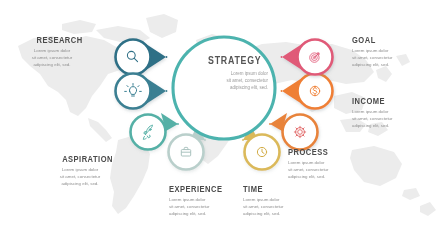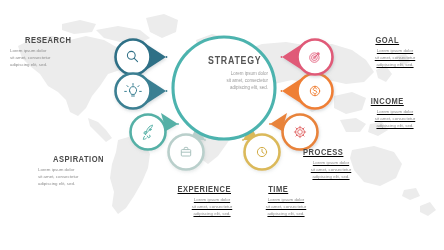--- a/index.html
+++ b/index.html
@@ -30,23 +30,23 @@
     margin:0 0 3px 0;
   }
   .bdy{
     font-family:"Liberation Sans", sans-serif;
     font-size:4.4px;
     line-height:1.55;
     color:#8d8d8d;
     white-space:pre-line;
     margin:0;
   }
-  .ra{text-align:left;}
+  .ra{text-align:center;}
   .ra .ttl{transform-origin:100% 50%;}
-  .la{text-align:center;text-decoration:underline;}
+  .la{text-align:left;}
   .la .ttl{transform-origin:0% 50%;}
 
   
   #centerblock{
     position:absolute;left:186px;top:55px;width:82px;text-align:right;
   }
   #centerblock .ttl{
     font-size:10.5px;letter-spacing:0.9px;color:#555;margin-bottom:4px;
     transform:scaleX(0.84);transform-origin:50% 50%;
   }

